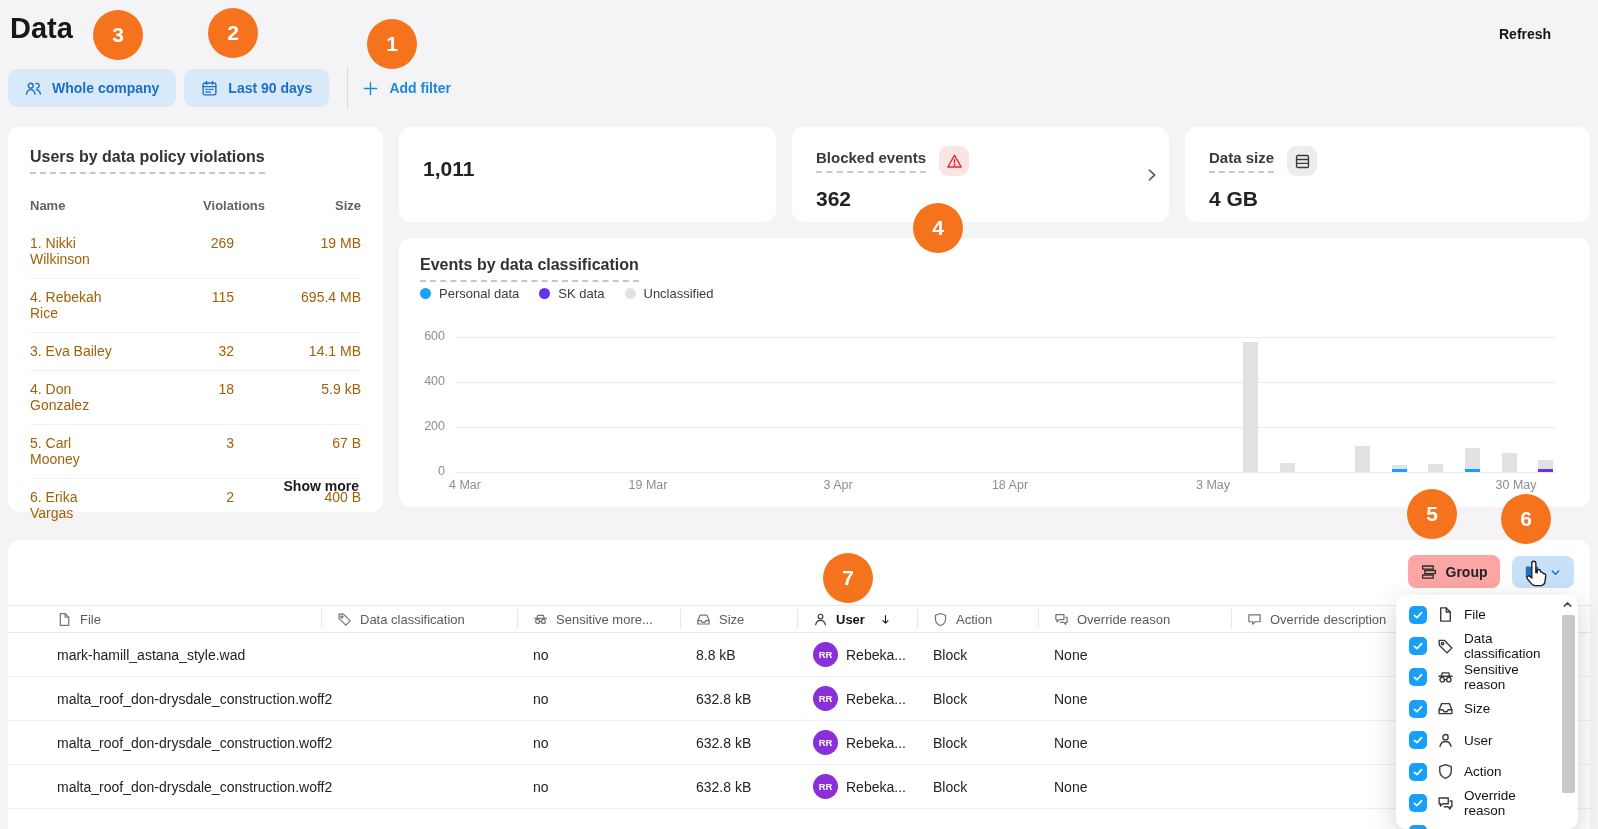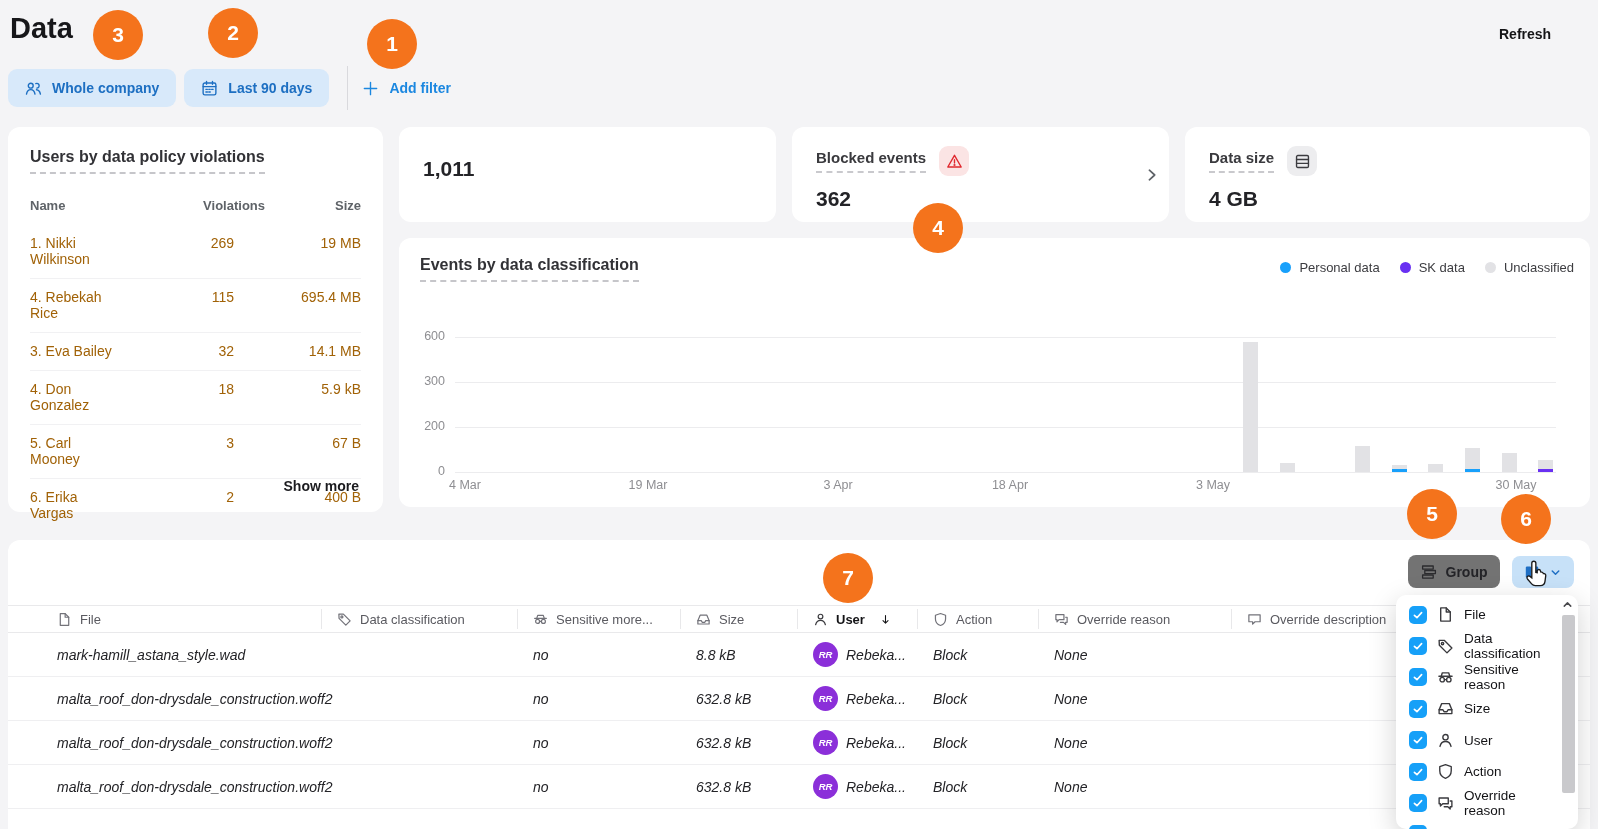--- a/index.html
+++ b/index.html
@@ -40,48 +40,48 @@
   .stat-badge { width:30px; height:30px; border-radius:9px; display:flex; align-items:center; justify-content:center; }
   .stat-badge .icn { width:17px; height:17px; }
   .b-green { background:#e0f4e5; color:#23a33f; }
   .b-red { background:#fbe4e4; color:#e0282e; }
   .b-gray { background:#ededef; color:#3c3c40; }
   .stat-value { margin-top:11px; font-size:21px; font-weight:700; color:#232327; }
   .card-chev { position:absolute; right:9px; top:50%; transform:translateY(-50%); width:17px; height:17px; color:#5f6368; cursor:pointer; }
 
   
   #chart-card { left:399px; top:238px; width:1191px; height:269px; }
-  .chart-head { position:absolute; left:21px; right:16px; top:18px; display:flex; justify-content:space-between; align-items:flex-start; }
+  .chart-head { position:absolute; left:21px; right:28px; top:18px; display:flex; justify-content:space-between; align-items:flex-start;flex-direction:column; }
   #legend { display:flex; gap:20px; margin-top:4px; }
   .legend-item { display:flex; align-items:center; gap:8px; font-size:13px; color:#3c3c40; cursor:pointer; }
   .legend-dot { width:11px; height:11px; border-radius:50%; }
   #plot { position:absolute; left:56px; top:99px; width:1101px; height:135px; }
   .gridline { position:absolute; left:0; right:0; height:1px; background:#ececee; }
   .ylab { position:absolute; left:-46px; width:36px; text-align:right; font-size:12.5px; color:#8e8e92; }
   .xlab { position:absolute; top:141px; width:70px; text-align:center; font-size:12.5px; color:#8e8e92; }
   .bar { position:absolute; bottom:0; width:15px; display:flex; flex-direction:column-reverse; }
   .seg { width:100%; }
 
   
   #events-card { left:8px; top:540px; width:1582px; height:289px; border-radius:12px 12px 0 0; }
   .btn { position:absolute; display:flex; align-items:center; justify-content:center; gap:9px; border-radius:8px; cursor:pointer; }
-  #group-btn { left:1400px; top:15px; width:92px; height:33px; background:#737373; font-size:14px; font-weight:700; color:#232327; }
+  #group-btn { left:1400px; top:15px; width:92px; height:33px; background:#fca5a5; font-size:14px; font-weight:700; color:#232327; }
   #group-btn .icn { width:16px; height:16px; color:#2b2b2e; }
   #columns-btn { left:1504px; top:16px; width:62px; height:32px; background:#c7e1f8; color:#1f6fc4; }
   #columns-btn .icn { width:16px; height:16px; }
   #columns-btn .chev { width:13px; height:13px; }
   #thead { position:absolute; left:0; right:0; top:65px; height:28px; border-top:1px solid #e9e9eb; border-bottom:1px solid #e9e9eb; }
   .th { position:absolute; top:0; height:100%; display:flex; align-items:center; gap:8px; font-size:13px; color:#5a5a60; cursor:pointer; white-space:nowrap; }
   .th .icn { width:15px; height:15px; color:#73737a; }
   .th.sorted { color:#131316; font-weight:700; }
   .th.sorted .icn { color:#3c3c40; }
   .th .sort { width:13px; height:13px; color:#131316; margin-left:6px; }
   .col-div { position:absolute; top:3px; bottom:3px; width:1px; background:#e8e8ea; }
   #tbody { position:absolute; left:0; right:0; top:93px; }
-  .tr { position:absolute; left:0; right:0; height:44px; border-bottom:1px solid #efeff1;font-style:italic; }
+  .tr { position:absolute; left:0; right:0; height:44px; border-bottom:1px solid #efeff1; }
   .td { position:absolute; top:0; height:100%; display:flex; align-items:center; font-size:14px; color:#232327; white-space:nowrap; }
   .avatar { width:25px; height:25px; border-radius:50%; background:#8b2fd9; color:#fff; font-size:9.5px; font-weight:700; display:flex; align-items:center; justify-content:center; margin-right:8px; }
 
   
   #columns-menu { position:absolute; left:1396px; top:595px; width:182px; height:234px; background:#fff; border-radius:10px; box-shadow:0 8px 28px rgba(0,0,0,.18); z-index:20; overflow:hidden; }
   .menu-items { position:absolute; left:0; top:4px; right:20px; }
   .menu-item { height:31.4px; display:flex; align-items:center; gap:10px; padding-left:13px; cursor:pointer; }
   .checkbox { width:18px; height:18px; border-radius:5px; background:#16a0f8; display:flex; align-items:center; justify-content:center; flex:none; }
   .checkbox svg { width:12px; height:12px; }
   .menu-item .icn { width:17px; height:17px; color:#3a3a3e; flex:none; }
@@ -236,21 +236,21 @@
             <span>Unclassified</span>
           </div>
         </div>
     </div>
     <div id="plot">
         <div class="gridline" style="top: 135px;"></div>
         <div class="ylab" style="top: 127px;">0</div>
         <div class="gridline" style="top: 90px;"></div>
         <div class="ylab" style="top: 82px;">200</div>
         <div class="gridline" style="top: 45px;"></div>
-        <div class="ylab" style="top: 37px;">300</div>
+        <div class="ylab" style="top: 37px;">400</div>
         <div class="gridline" style="top: 0px;"></div>
         <div class="ylab" style="top: -8px;">600</div>
         <div class="xlab" style="left: -25px;">4 Mar</div>
         <div class="xlab" style="left: 158px;">19 Mar</div>
         <div class="xlab" style="left: 348px;">3 Apr</div>
         <div class="xlab" style="left: 520px;">18 Apr</div>
         <div class="xlab" style="left: 723px;">3 May</div>
         <div class="xlab" style="left: 1026px;">30 May</div>
         <div class="bar" style="left: 788px;">
           <div class="seg" style="height: 130.05px; background: rgb(226, 226, 229);"></div>

